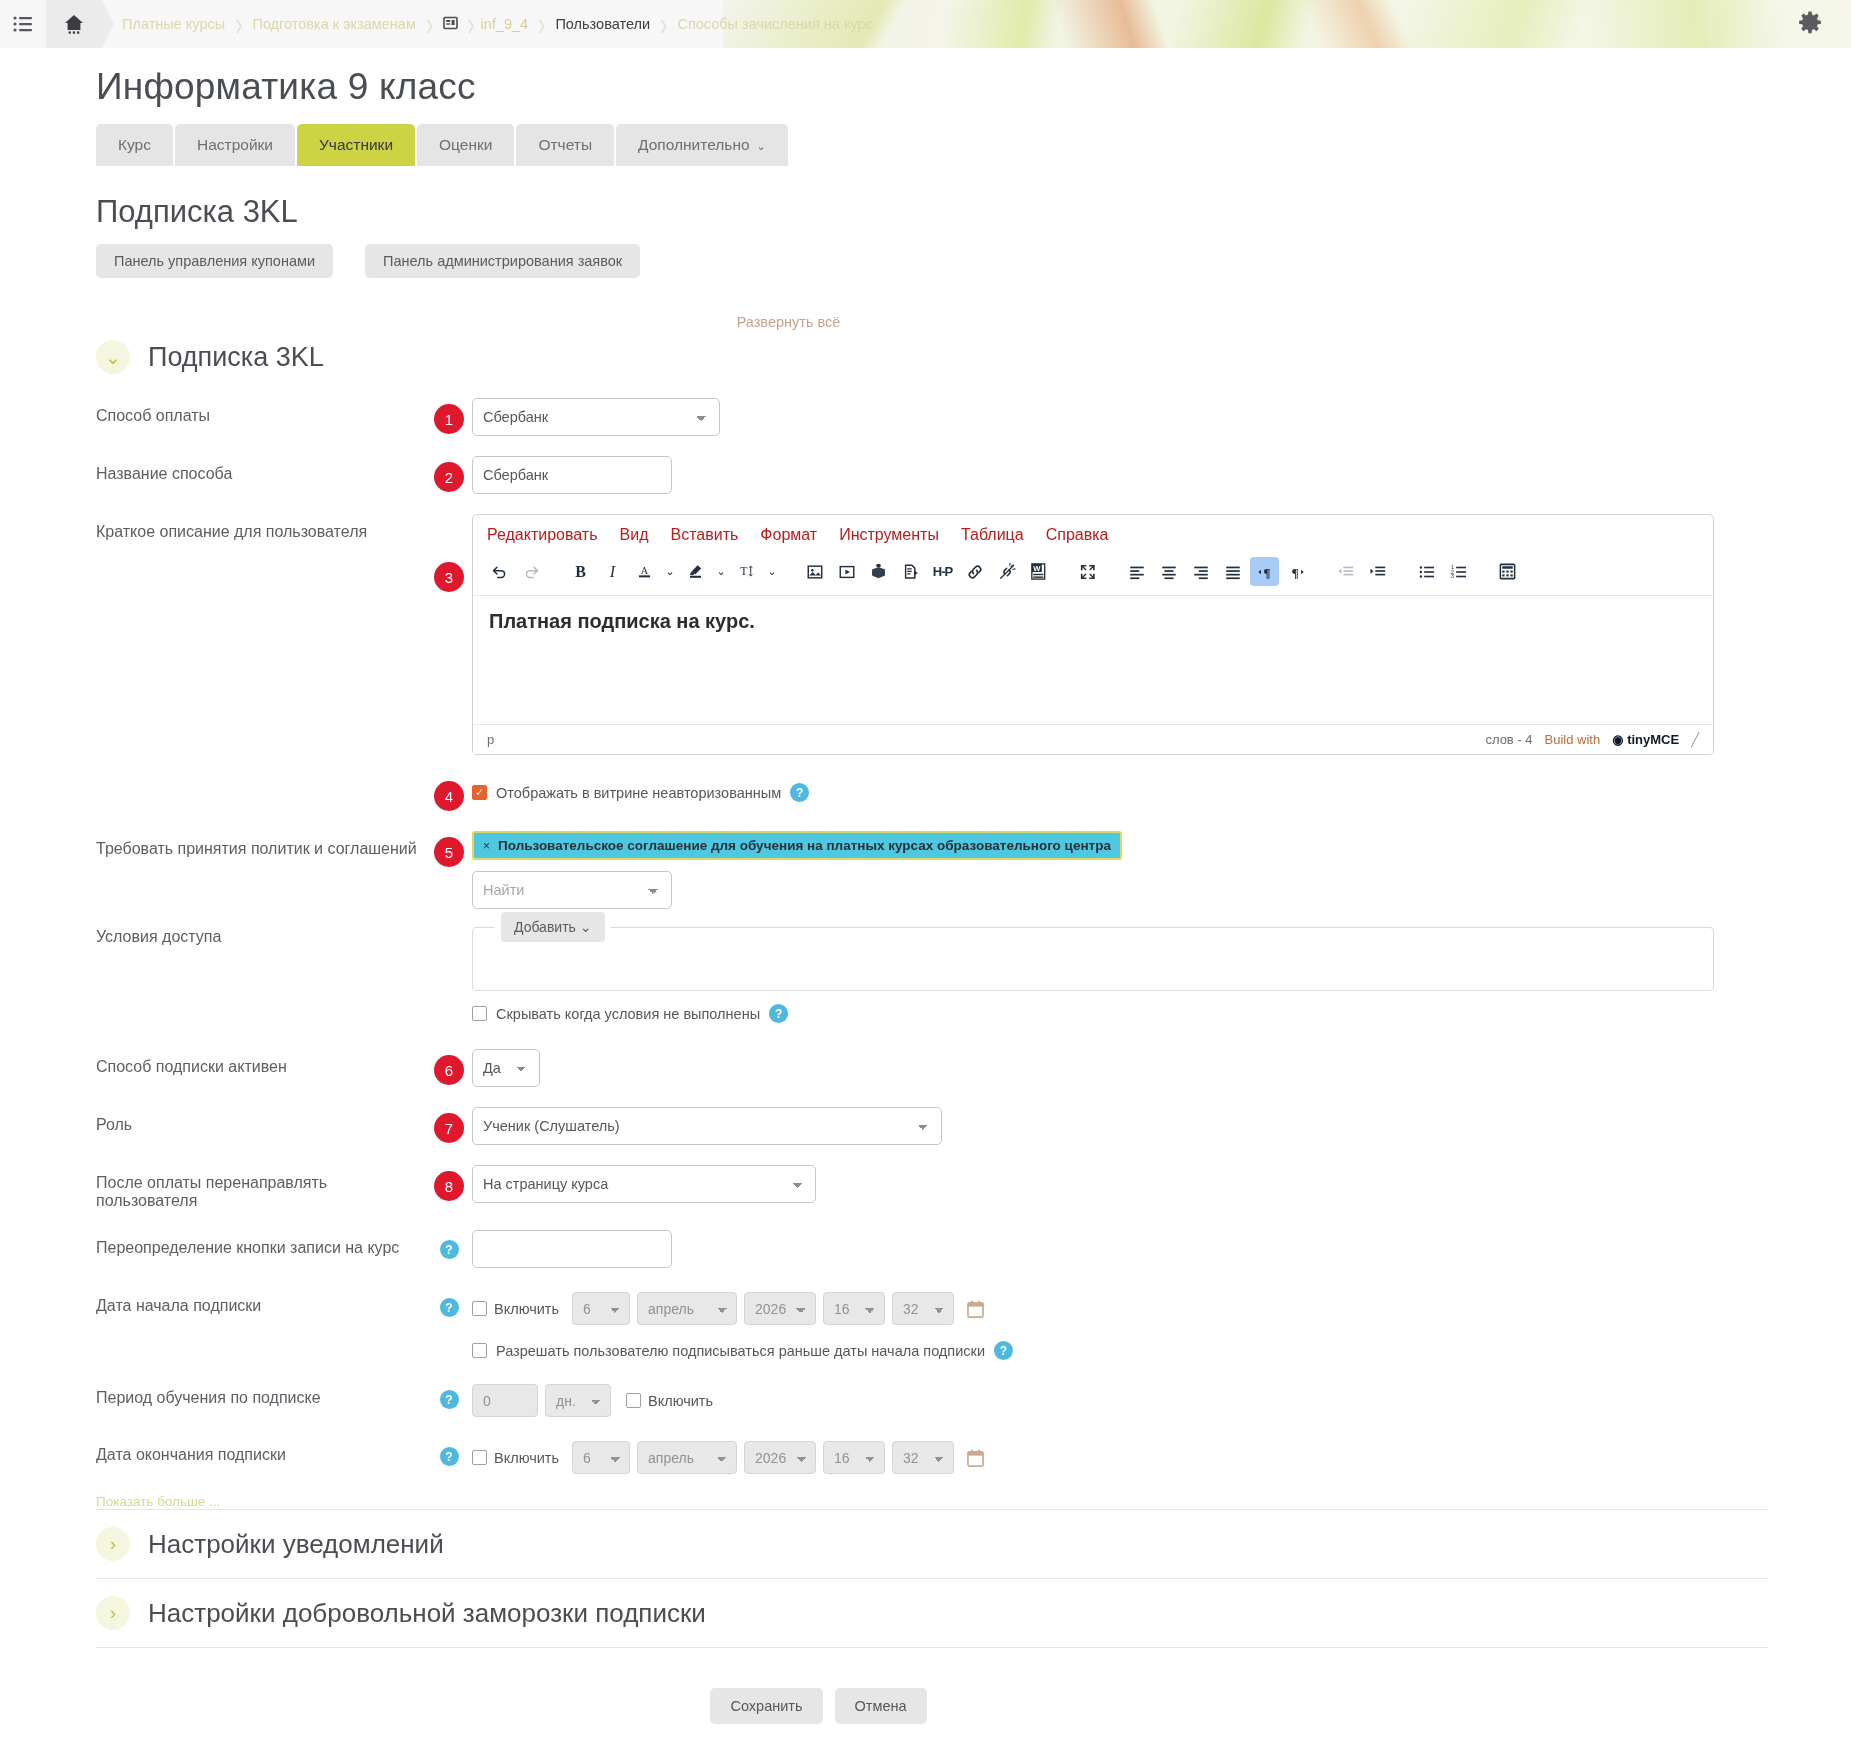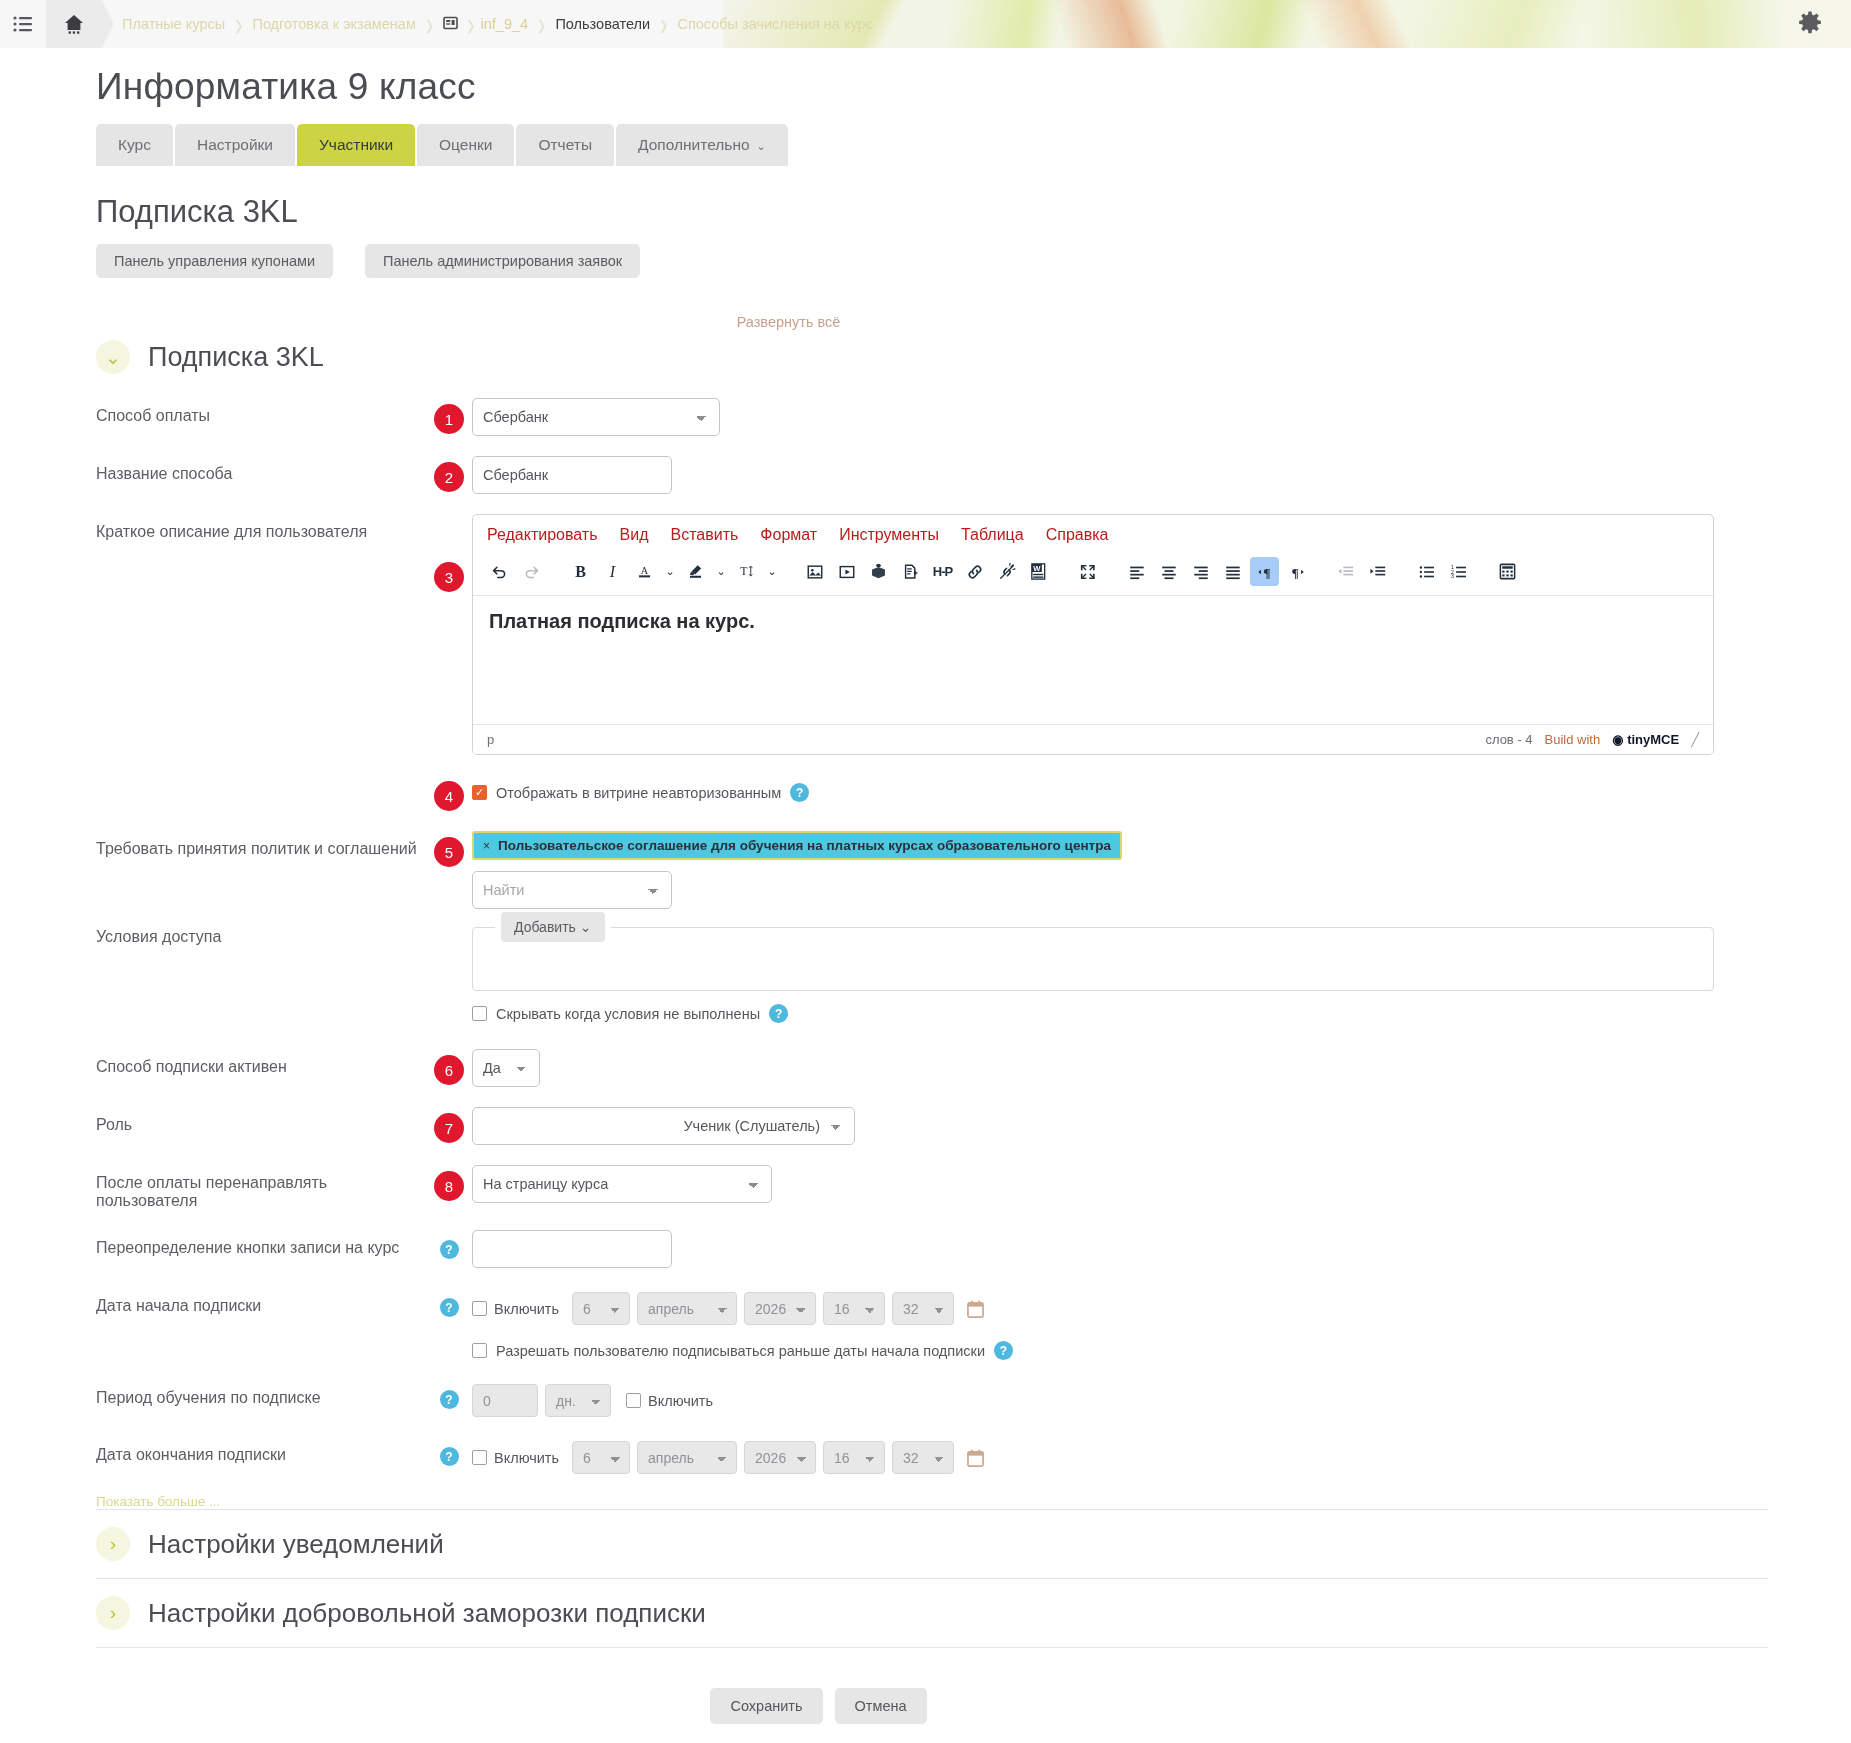--- a/index.html
+++ b/index.html
@@ -144,22 +144,22 @@
     background-image:
       linear-gradient(45deg,transparent 50%, #8a8d92 50%),
       linear-gradient(135deg,#8a8d92 50%, transparent 50%);
     background-position: calc(100% - 18px) 17px, calc(100% - 13px) 17px;
     background-size:5px 5px, 5px 5px;
     background-repeat:no-repeat;
     padding-right:34px;
   }
   .w-pay { width:248px; }
   .w-name { width:200px; }
-  .w-role { width:383px;text-align:right; }
-  .w-redir { width:300px; }
+  .w-role { width:470px; }
+  .w-redir { width:344px; }
   .w-yes { width:68px; height:33px; }
   .w-override { width:200px; }
   .w-find { width:200px; color:#a4a7ac !important; }
 
   .help {
     display:inline-flex; align-items:center; justify-content:center;
     width:19px; height:19px; border-radius:50%;
     background:#4fb8df; color:#fff; font-size:12px; font-weight:bold;
     vertical-align:middle; cursor:pointer; flex:none;
   }

